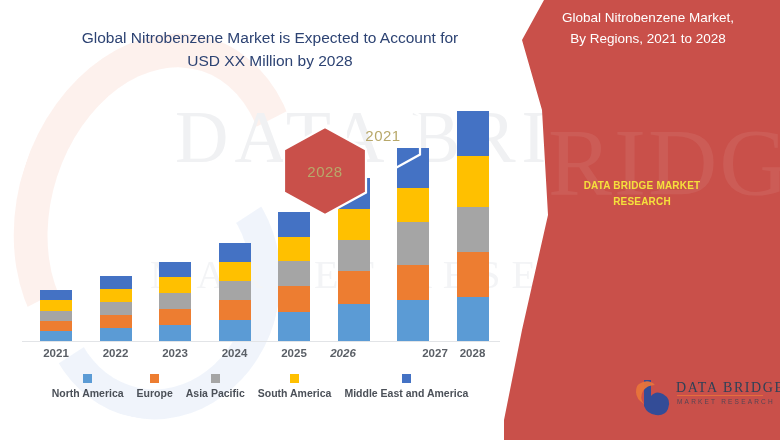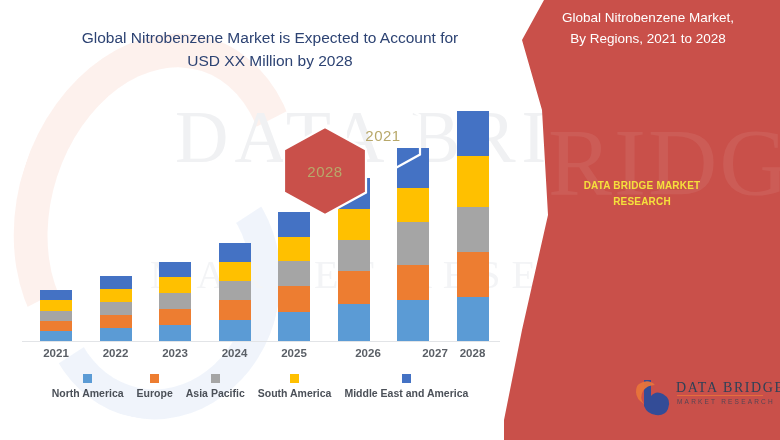--- a/index.html
+++ b/index.html
@@ -193,21 +193,21 @@
         </div>
       </div>
   </div>
 
   <div class="xaxis" id="xaxis">
       <div class="xtick" style="left: 28px;">2021</div>
       <div class="xtick" style="left: 87.5px;">2022</div>
       <div class="xtick" style="left: 147px;">2023</div>
       <div class="xtick" style="left: 206.5px;">2024</div>
       <div class="xtick" style="left: 266px;">2025</div>
-      <div class="xtick" style="left: 340px;">2026</div>
+      <div class="xtick" style="left: 315px; font-style: italic;">2026</div>
       <div class="xtick" style="left: 407px;">2027</div>
       <div class="xtick" style="left: 444.5px;">2028</div>
     </div>
 
   <div class="legend" id="legend">
       <div class="legend-item">
         <span class="legend-swatch" style="background: rgb(91, 155, 213);"></span>
         <span class="legend-label">North America</span>
       </div>
       <div class="legend-item">

